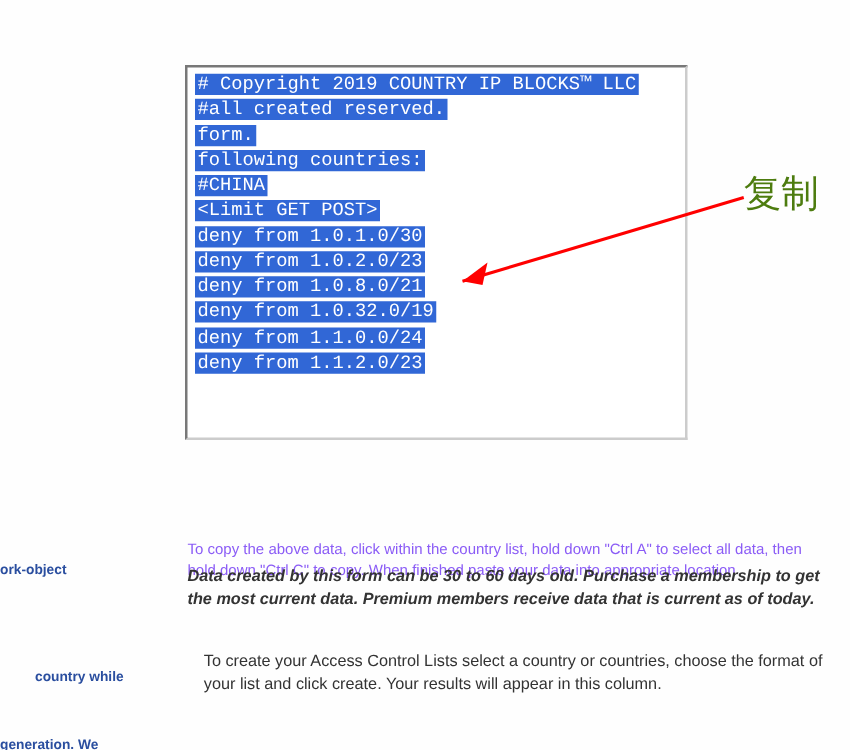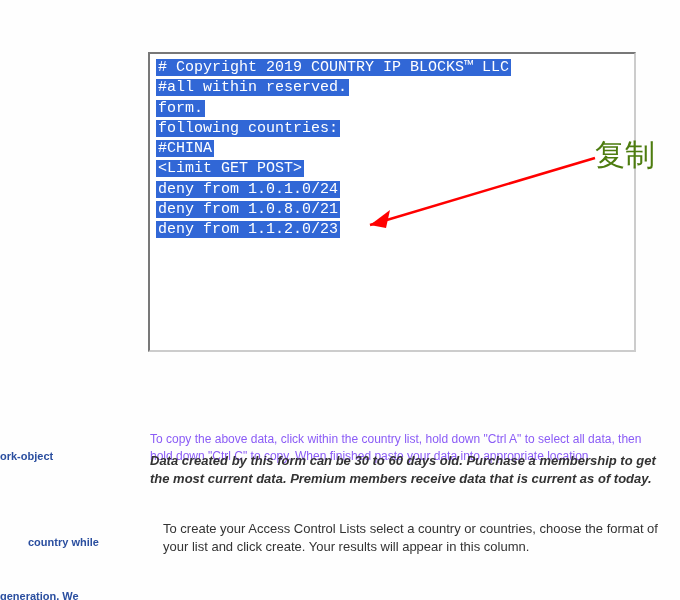--- a/index.html
+++ b/index.html
@@ -9,21 +9,21 @@
       background: #fefefe;
       width: 680px;
       height: 600px;
       overflow: hidden;
       position: relative;
     }
     .textarea-container {
       position: absolute;
       left: 148px;
       top: 52px;
-      width: 488px;
+      width: 402px;
       height: 300px;
     }
     .textarea-box {
       width: 100%;
       height: 100%;
       border: 2px inset #ccc;
       background: #fff;
       overflow-y: scroll;
       padding: 4px 6px;
       font-family: "Courier New", monospace;
@@ -112,27 +112,30 @@
     .frag1 { left: 0; top: 450px; }
     .frag2 { left: 0; top: 536px; padding-left: 28px; }
     .frag3 { left: 0; top: 590px; }
   </style>
 </head>
 <body>
 
 <div class="textarea-container">
   <div class="textarea-box" id="textarea-box">
       <div class="line"><span class="hl"># Copyright 2019 COUNTRY IP BLOCKS™ LLC</span></div>
-      <div class="line"><span class="hl">#all within reserved.</span></div>
+      <div class="line"><span class="hl">#all created reserved.</span></div>
       <div class="line"><span class="hl">form.</span></div>
       <div class="line"><span class="hl">following countries:</span></div>
       <div class="line"><span class="hl">#CHINA</span></div>
       <div class="line"><span class="hl">&lt;Limit GET POST&gt;</span></div>
-      <div class="line"><span class="hl">deny from 1.0.1.0/24</span></div>
+      <div class="line"><span class="hl">deny from 1.0.1.0/30</span></div>
+      <div class="line"><span class="hl">deny from 1.0.2.0/23</span></div>
       <div class="line"><span class="hl">deny from 1.0.8.0/21</span></div>
+      <div class="line"><span class="hl">deny from 1.0.32.0/19</span></div>
+      <div class="line"><span class="hl">deny from 1.1.0.0/24</span></div>
       <div class="line"><span class="hl">deny from 1.1.2.0/23</span></div>
     </div>
 </div>
 
 <svg class="arrow-svg">
   <defs>
     <marker id="arrowhead" markerWidth="10" markerHeight="8" refX="2" refY="4" orient="auto">
       <polygon points="0 0, 10 4, 0 8" fill="#ff0000" transform="rotate(180 5 4)"></polygon>
     </marker>
   </defs>

